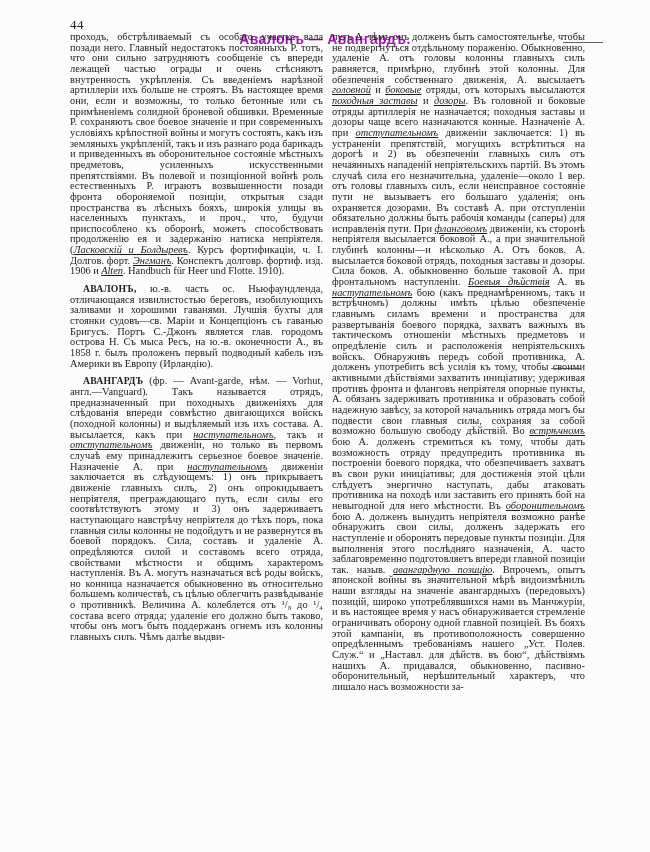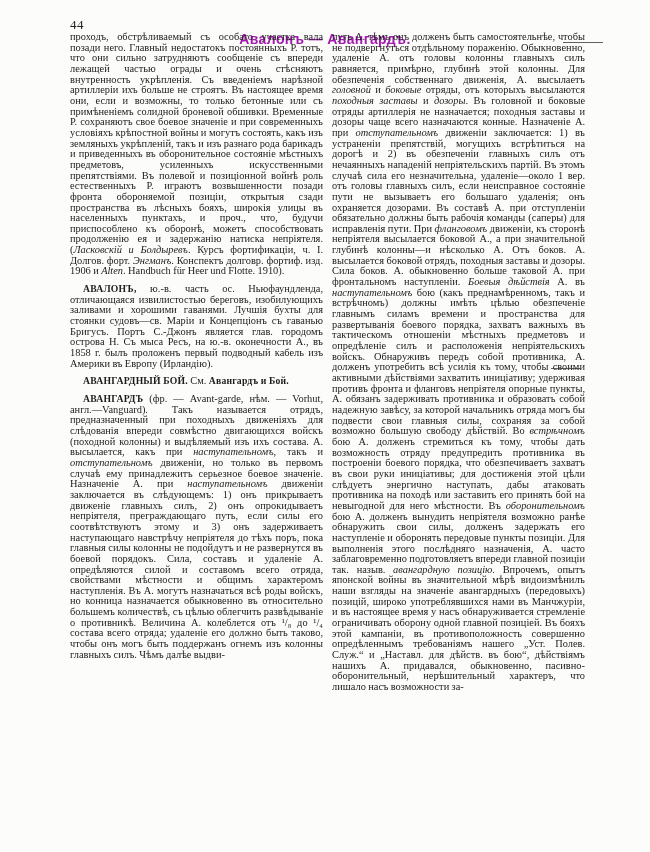--- a/index.html
+++ b/index.html
@@ -32,38 +32,37 @@
   }
   .col-left{left:70px;}
   .col-right{left:332px;}
   .par{margin:0;text-align:justify;}
   .par + .par{margin-top:7px;}
   .par.indent{text-indent:13px;}
   .seg-b{
     font-family:Liberation Serif, serif;
     font-weight:700;font-size:9.7px;letter-spacing:.2px;
   }
-  .seg-i{font-style:italic;}
+  .seg-i{font-style:italic;text-decoration:underline;}
   .ink-line{
     position:absolute;height:1px;background:#3a3a3a;opacity:.8;
   }
   .ink-1{left:563px;top:42px;width:40px;}
   .ink-2{left:551px;top:368px;width:30px;}
 </style>
 </head>
 <body>
 
 <div class="page">
   <div class="pagenum">44</div>
   <div class="runhead">Авалонъ — Авангардъ.</div>
 
   <div class="col col-left">
       <p class="par"><span>проходъ, обстрѣливаемый съ особаго участка вала позади него. Главный недостатокъ постоянныхъ Р. тотъ, что они сильно затрудняютъ сообщеніе съ впереди лежащей частью ограды и очень стѣсняютъ внутренность укрѣпленія. Съ введеніемъ нарѣзной артиллеріи ихъ больше не строятъ. Въ настоящее время они, если и возможны, то только бетонные или съ примѣненіемъ солидной броневой обшивки. Временные Р. сохраняютъ свое боевое значеніе и при современныхъ условіяхъ крѣпостной войны и могутъ состоять, какъ изъ земляныхъ укрѣпленій, такъ и изъ разнаго рода барикадъ и приведенныхъ въ оборонительное состояніе мѣстныхъ предметовъ, усиленныхъ искусственными препятствіями. Въ полевой и позиціонной войнѣ роль естественныхъ Р. играютъ возвышенности позади фронта обороняемой позиціи, открытыя сзади пространства въ лѣсныхъ бояхъ, широкія улицы въ населенныхъ пунктахъ, и проч., что, будучи приспособлено къ оборонѣ, можетъ способствовать продолженію ея и задержанію натиска непріятеля. (</span><span class="seg-i">Ласковскій и Болдыревъ</span><span>. Курсъ фортификаціи, ч. I. Долгов. форт. </span><span class="seg-i">Энгманъ</span><span>. Конспектъ долговр. фортиф. изд. 1906 и </span><span class="seg-i">Alten</span><span>. Handbuch für Heer und Flotte. 1910).</span></p>
       <p class="par indent"><span class="seg-b">АВАЛОНЪ,</span><span> ю.-в. часть ос. Ньюфаундленда, отличающаяся извилистостью береговъ, изобилующихъ заливами и хорошими гаванями. Лучшія бухты для стоянки судовъ—св. Маріи и Концепціонъ съ гаванью Бригусъ. Портъ С.-Джонъ является глав. городомъ острова Н. Съ мыса Ресъ, на ю.-в. оконечности А., въ 1858 г. былъ проложенъ первый подводный кабель изъ Америки въ Европу (Ирландію).</span></p>
-      <p class="par indent"><span class="seg-b">АВАНГАРДНЫЙ БОЙ.</span><span> См. </span><span class="seg-b">Авангардъ и Бой.</span></p>
       <p class="par indent"><span class="seg-b">АВАНГАРДЪ</span><span> (фр. — Avant-garde, нѣм. — Vorhut, англ.—Vanguard). Такъ называется отрядъ, предназначенный при походныхъ движеніяхъ для слѣдованія впереди совмѣстно двигающихся войскъ (походной колонны) и выдѣляемый изъ ихъ состава. А. высылается, какъ при </span><span class="seg-i">наступательномъ</span><span>, такъ и </span><span class="seg-i">отступательномъ</span><span> движеніи, но только въ первомъ случаѣ ему принадлежитъ серьезное боевое значеніе. Назначеніе А. при </span><span class="seg-i">наступательномъ</span><span> движеніи заключается въ слѣдующемъ: 1) онъ прикрываетъ движеніе главныхъ силъ, 2) онъ опрокидываетъ непріятеля, преграждающаго путь, если силы его соотвѣтствуютъ этому и 3) онъ задерживаетъ наступающаго навстрѣчу непріятеля до тѣхъ поръ, пока главныя силы колонны не подойдутъ и не развернутся въ боевой порядокъ. Сила, составъ и удаленіе А. опредѣляются силой и составомъ всего отряда, свойствами мѣстности и общимъ характеромъ наступленія. Въ А. могутъ назначаться всѣ роды войскъ, но конница назначается обыкновенно въ относительно большемъ количествѣ, съ цѣлью облегчить развѣдываніе о противникѣ. Величина А. колеблется отъ ¹/₈ до ¹/₄ состава всего отряда; удаленіе его должно быть таково, чтобы онъ могъ быть поддержанъ огнемъ изъ колонны главныхъ силъ. Чѣмъ далѣе выдви-</span></p>
     </div>
   <div class="col col-right">
       <p class="par"><span>путь А. тѣмъ онъ долженъ быть самостоятельнѣе, чтобы не подвергнуться отдѣльному пораженію. Обыкновенно, удаленіе А. отъ головы колонны главныхъ силъ равняется, примѣрно, глубинѣ этой колонны. Для обезпеченія собственнаго движенія, А. высылаетъ </span><span class="seg-i">головной</span><span> и </span><span class="seg-i">боковые</span><span> отряды, отъ которыхъ высылаются </span><span class="seg-i">походныя заставы</span><span> и </span><span class="seg-i">дозоры</span><span>. Въ головной и боковые отряды артиллерія не назначается; походныя заставы и дозоры чаще всего назначаются конные. Назначеніе А. при </span><span class="seg-i">отступательномъ</span><span> движеніи заключается: 1) въ устраненіи препятствій, могущихъ встрѣтиться на дорогѣ и 2) въ обезпеченіи главныхъ силъ отъ нечаянныхъ нападеній непріятельскихъ партій. Въ этомъ случаѣ сила его незначительна, удаленіе—около 1 вер. отъ головы главныхъ силъ, если неисправное состояніе пути не вызываетъ его большаго удаленія; онъ охраняется дозорами. Въ составѣ А. при отступленіи обязательно должны быть рабочія команды (саперы) для исправленія пути. При </span><span class="seg-i">фланговомъ</span><span> движеніи, къ сторонѣ непріятеля высылается боковой А., а при значительной глубинѣ колонны—и нѣсколько А. Отъ боков. А. высылается боковой отрядъ, походныя заставы и дозоры. Сила боков. А. обыкновенно больше таковой А. при фронтальномъ наступленіи. </span><span class="seg-i">Боевыя дѣйствія</span><span> А. въ </span><span class="seg-i">наступательномъ</span><span> бою (какъ преднамѣренномъ, такъ и встрѣчномъ) должны имѣть цѣлью обезпеченіе главнымъ силамъ времени и пространства для развертыванія боевого порядка, захватъ важныхъ въ тактическомъ отношеніи мѣстныхъ предметовъ и опредѣленіе силъ и расположенія непріятельскихъ войскъ. Обнаруживъ передъ собой противника, А. долженъ употребить всѣ усилія къ тому, чтобы своими активными дѣйствіями захватить иниціативу; удерживая противъ фронта и фланговъ непріятеля опорные пункты, А. обязанъ задерживать противника и образовать собой надежную завѣсу, за которой начальникъ отряда могъ бы подвести свои главныя силы, сохраняя за собой возможно большую свободу дѣйствій. Во </span><span class="seg-i">встрѣчномъ</span><span> бою А. долженъ стремиться къ тому, чтобы дать возможность отряду предупредить противника въ построеніи боевого порядка, что обезпечиваетъ захватъ въ свои руки иниціативы; для достиженія этой цѣли слѣдуетъ энергично наступать, дабы атаковать противника на походѣ или заставить его принять бой на невыгодной для него мѣстности. Въ </span><span class="seg-i">оборонительномъ</span><span> бою А. долженъ вынудить непріятеля возможно ранѣе обнаружить свои силы, долженъ задержать его наступленіе и оборонять передовые пункты позиціи. Для выполненія этого послѣдняго назначенія, А. часто заблаговременно подготовляетъ впереди главной позиціи так. назыв. </span><span class="seg-i">авангардную позицію</span><span>. Впрочемъ, опытъ японской войны въ значительной мѣрѣ видоизмѣнилъ наши взгляды на значеніе авангардныхъ (передовыхъ) позицій, широко употреблявшихся нами въ Манчжуріи, и въ настоящее время у насъ обнаруживается стремленіе ограничивать оборону одной главной позиціей. Въ бояхъ этой кампаніи, въ противоположность совершенно опредѣленнымъ требованіямъ нашего „Уст. Полев. Служ.“ и „Наставл. для дѣйств. въ бою“, дѣйствіямъ нашихъ А. придавался, обыкновенно, пасивно-оборонительный, нерѣшительный характеръ, что лишало насъ возможности за-</span></p>
     </div>
 
   <div class="ink-line ink-1"></div>
   <div class="ink-line ink-2"></div>
 </div>
 

